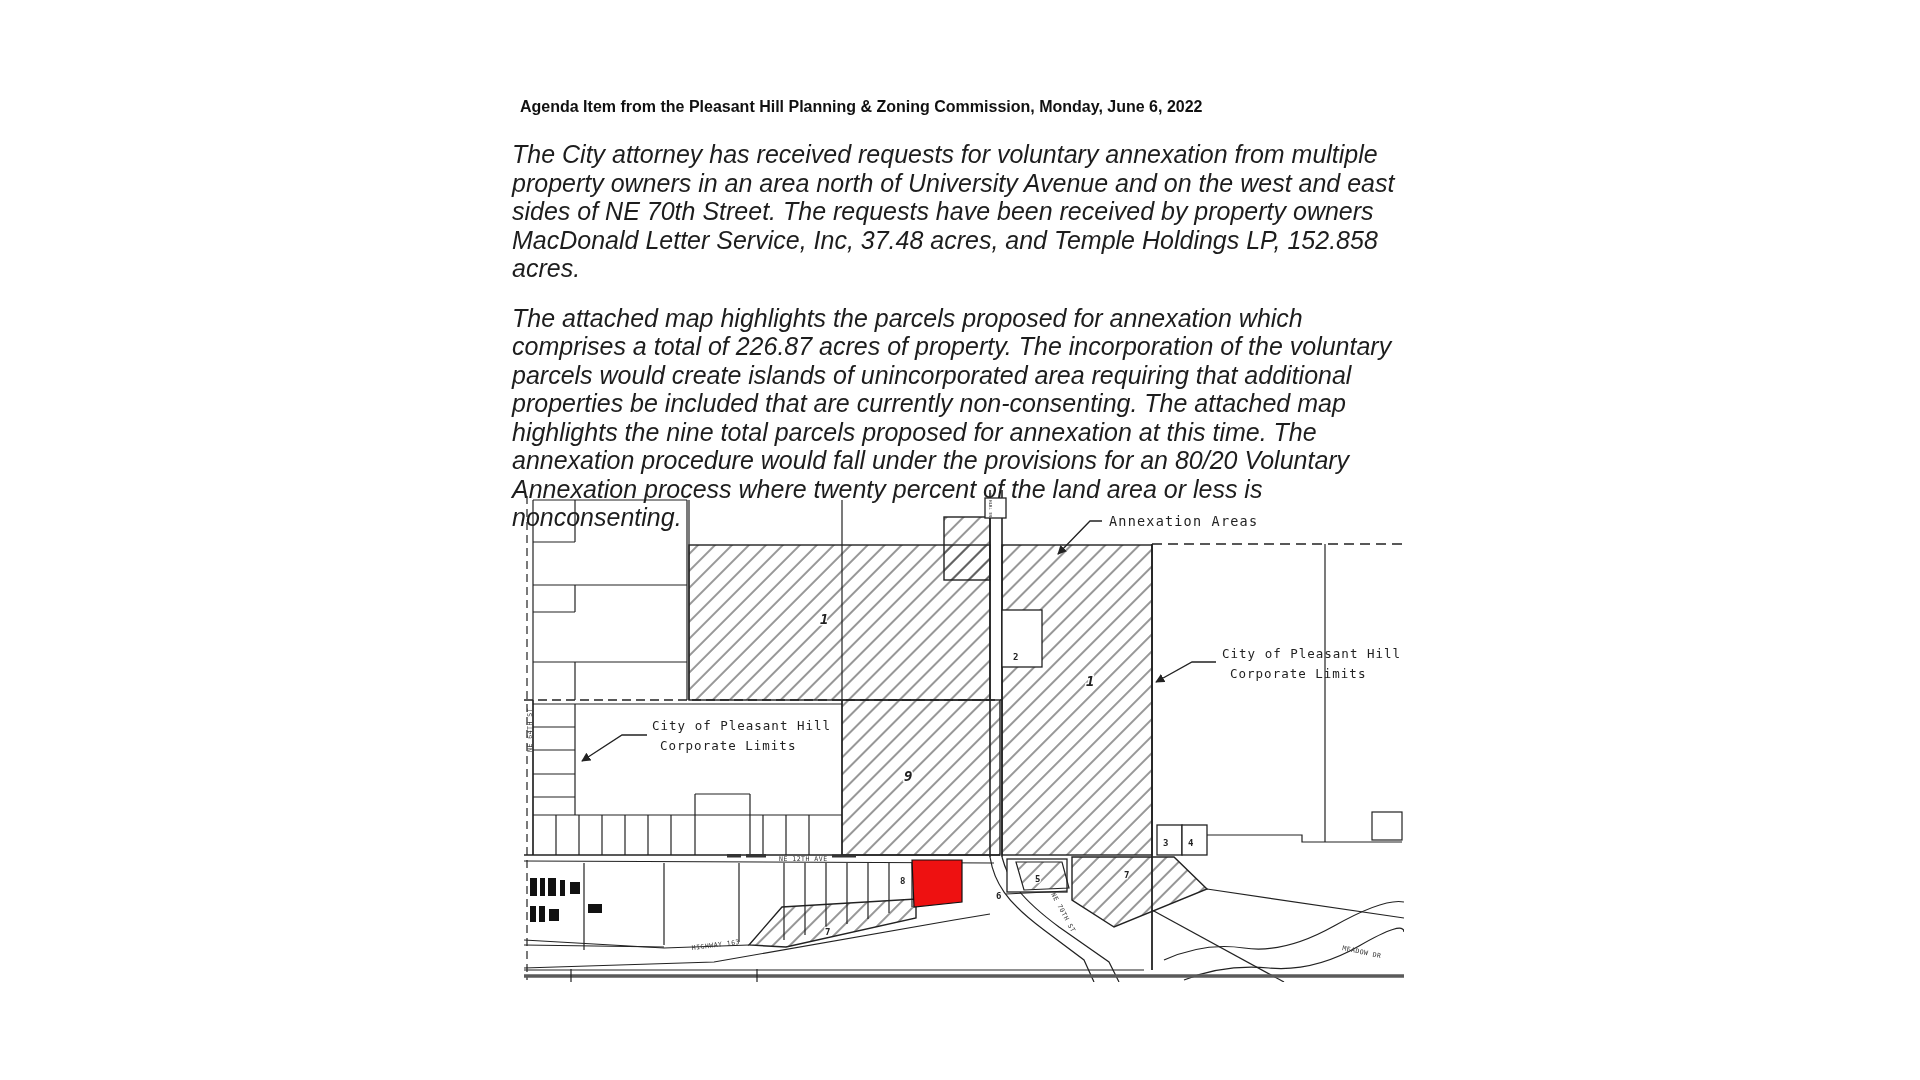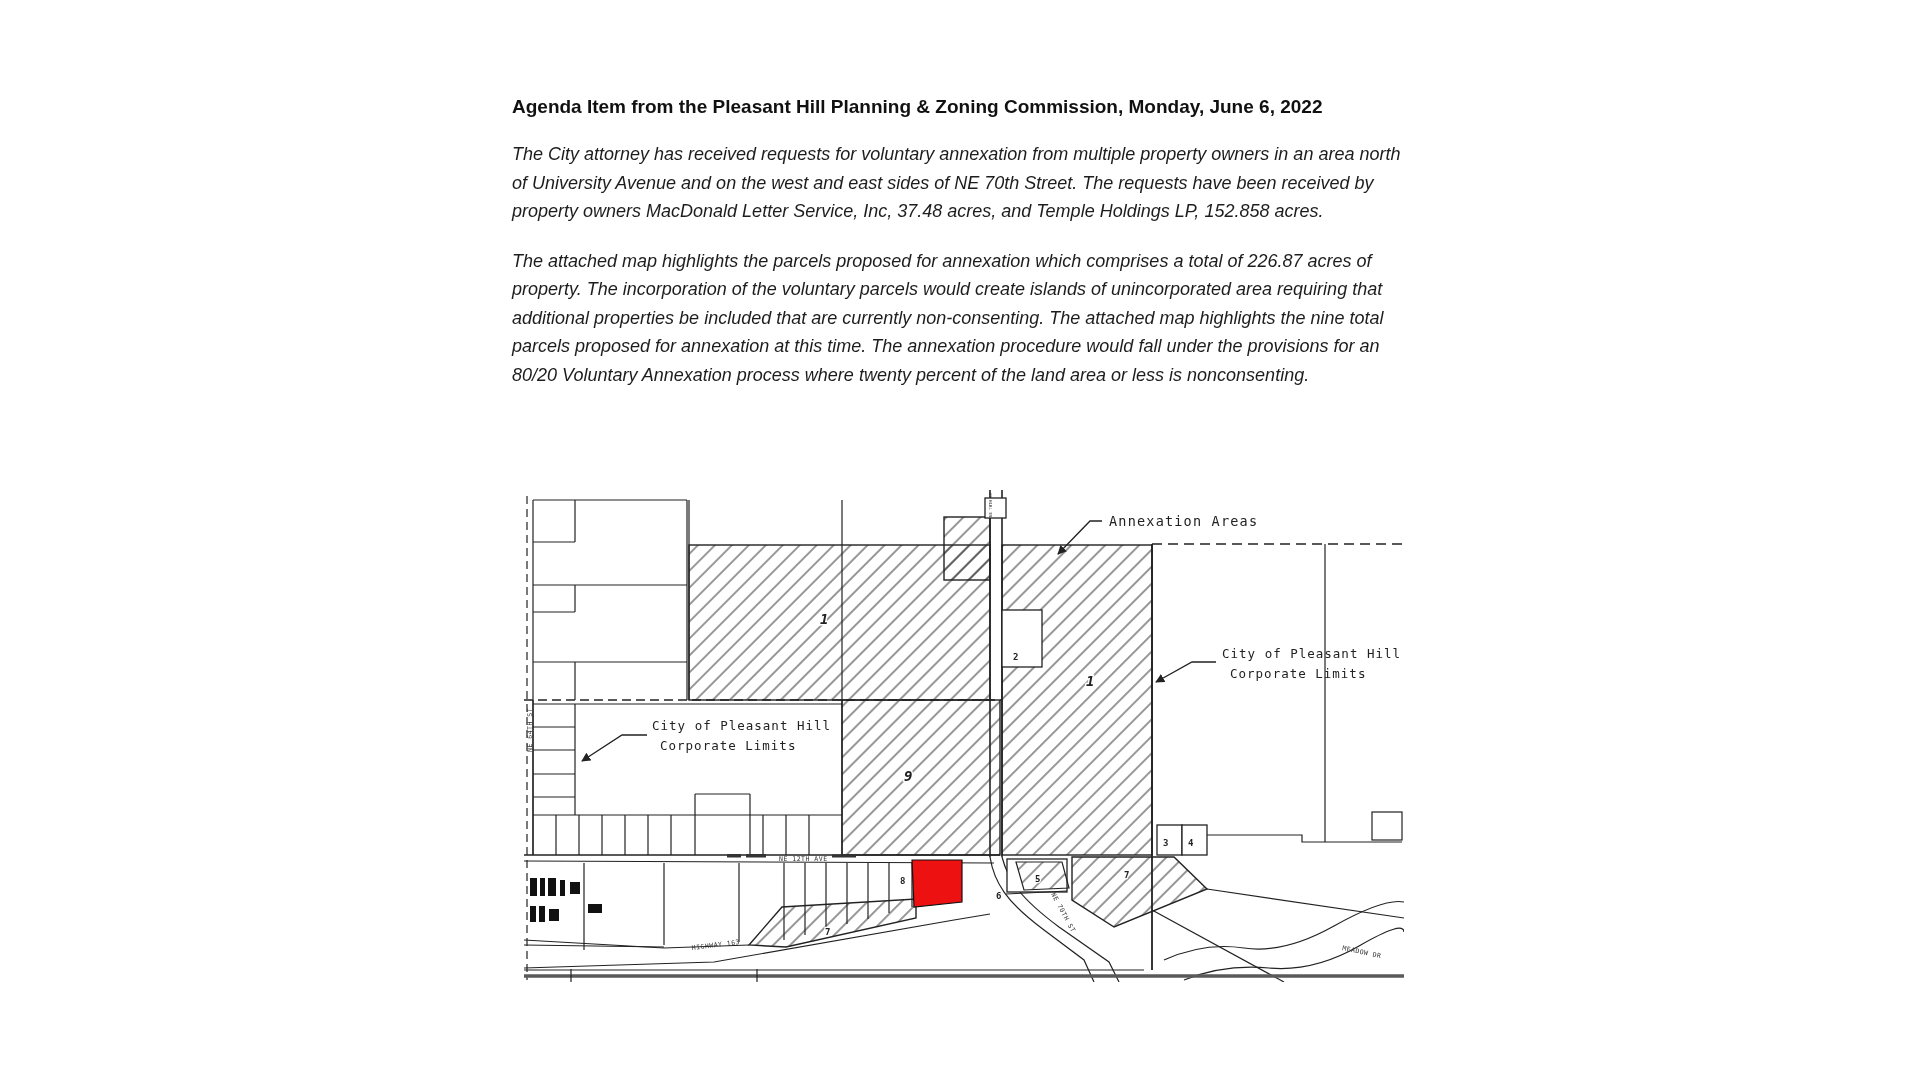--- a/index.html
+++ b/index.html
@@ -1,20 +1,20 @@
 <!DOCTYPE html>
 <html><head>
 <meta charset="utf-8">
 <style>
   html,body{margin:0;padding:0;background:#ffffff;}
   body{width:1920px;height:1080px;position:relative;overflow:hidden;
        font-family:"Liberation Sans",sans-serif;color:#1c1c1c;}
   .doc-text{position:absolute;left:512px;top:94px;width:908px;}
-  .doc-title{font-size:19px;font-weight:bold;color:#111;margin:0 0 0 0;line-height:25px;}
-  .para{font-style:italic;font-size:18px;line-height:28.5px;margin:21px 0 0 0;color:#1d1d1d;}
+  .doc-title{font-size:16px;font-weight:bold;color:#111;margin:0 0 0 8px;line-height:25px;}
+  .para{font-style:italic;font-size:25px;line-height:28.5px;margin:21px 0 0 0;color:#1d1d1d;}
   .para + .para{margin-top:21px;}
   .map-figure{position:absolute;left:512px;top:478px;margin:12px;}
   svg text{font-family:"DejaVu Sans Mono","Liberation Mono",monospace;fill:#222;}
   .lbl{font-size:13.5px;letter-spacing:1.2px;}
   .lbl2{font-size:12.5px;letter-spacing:1px;}
   .pnum-big{font-size:14px;font-weight:bold;font-style:italic;
             paint-order:stroke;stroke:#ffffff;stroke-width:3px;}
   .pnum{font-size:9px;font-weight:bold;paint-order:stroke;stroke:#ffffff;stroke-width:2.5px;}
   .street{font-size:6.5px;letter-spacing:0.5px;fill:#333;}
   .street-tiny{font-size:4px;fill:#333;}

